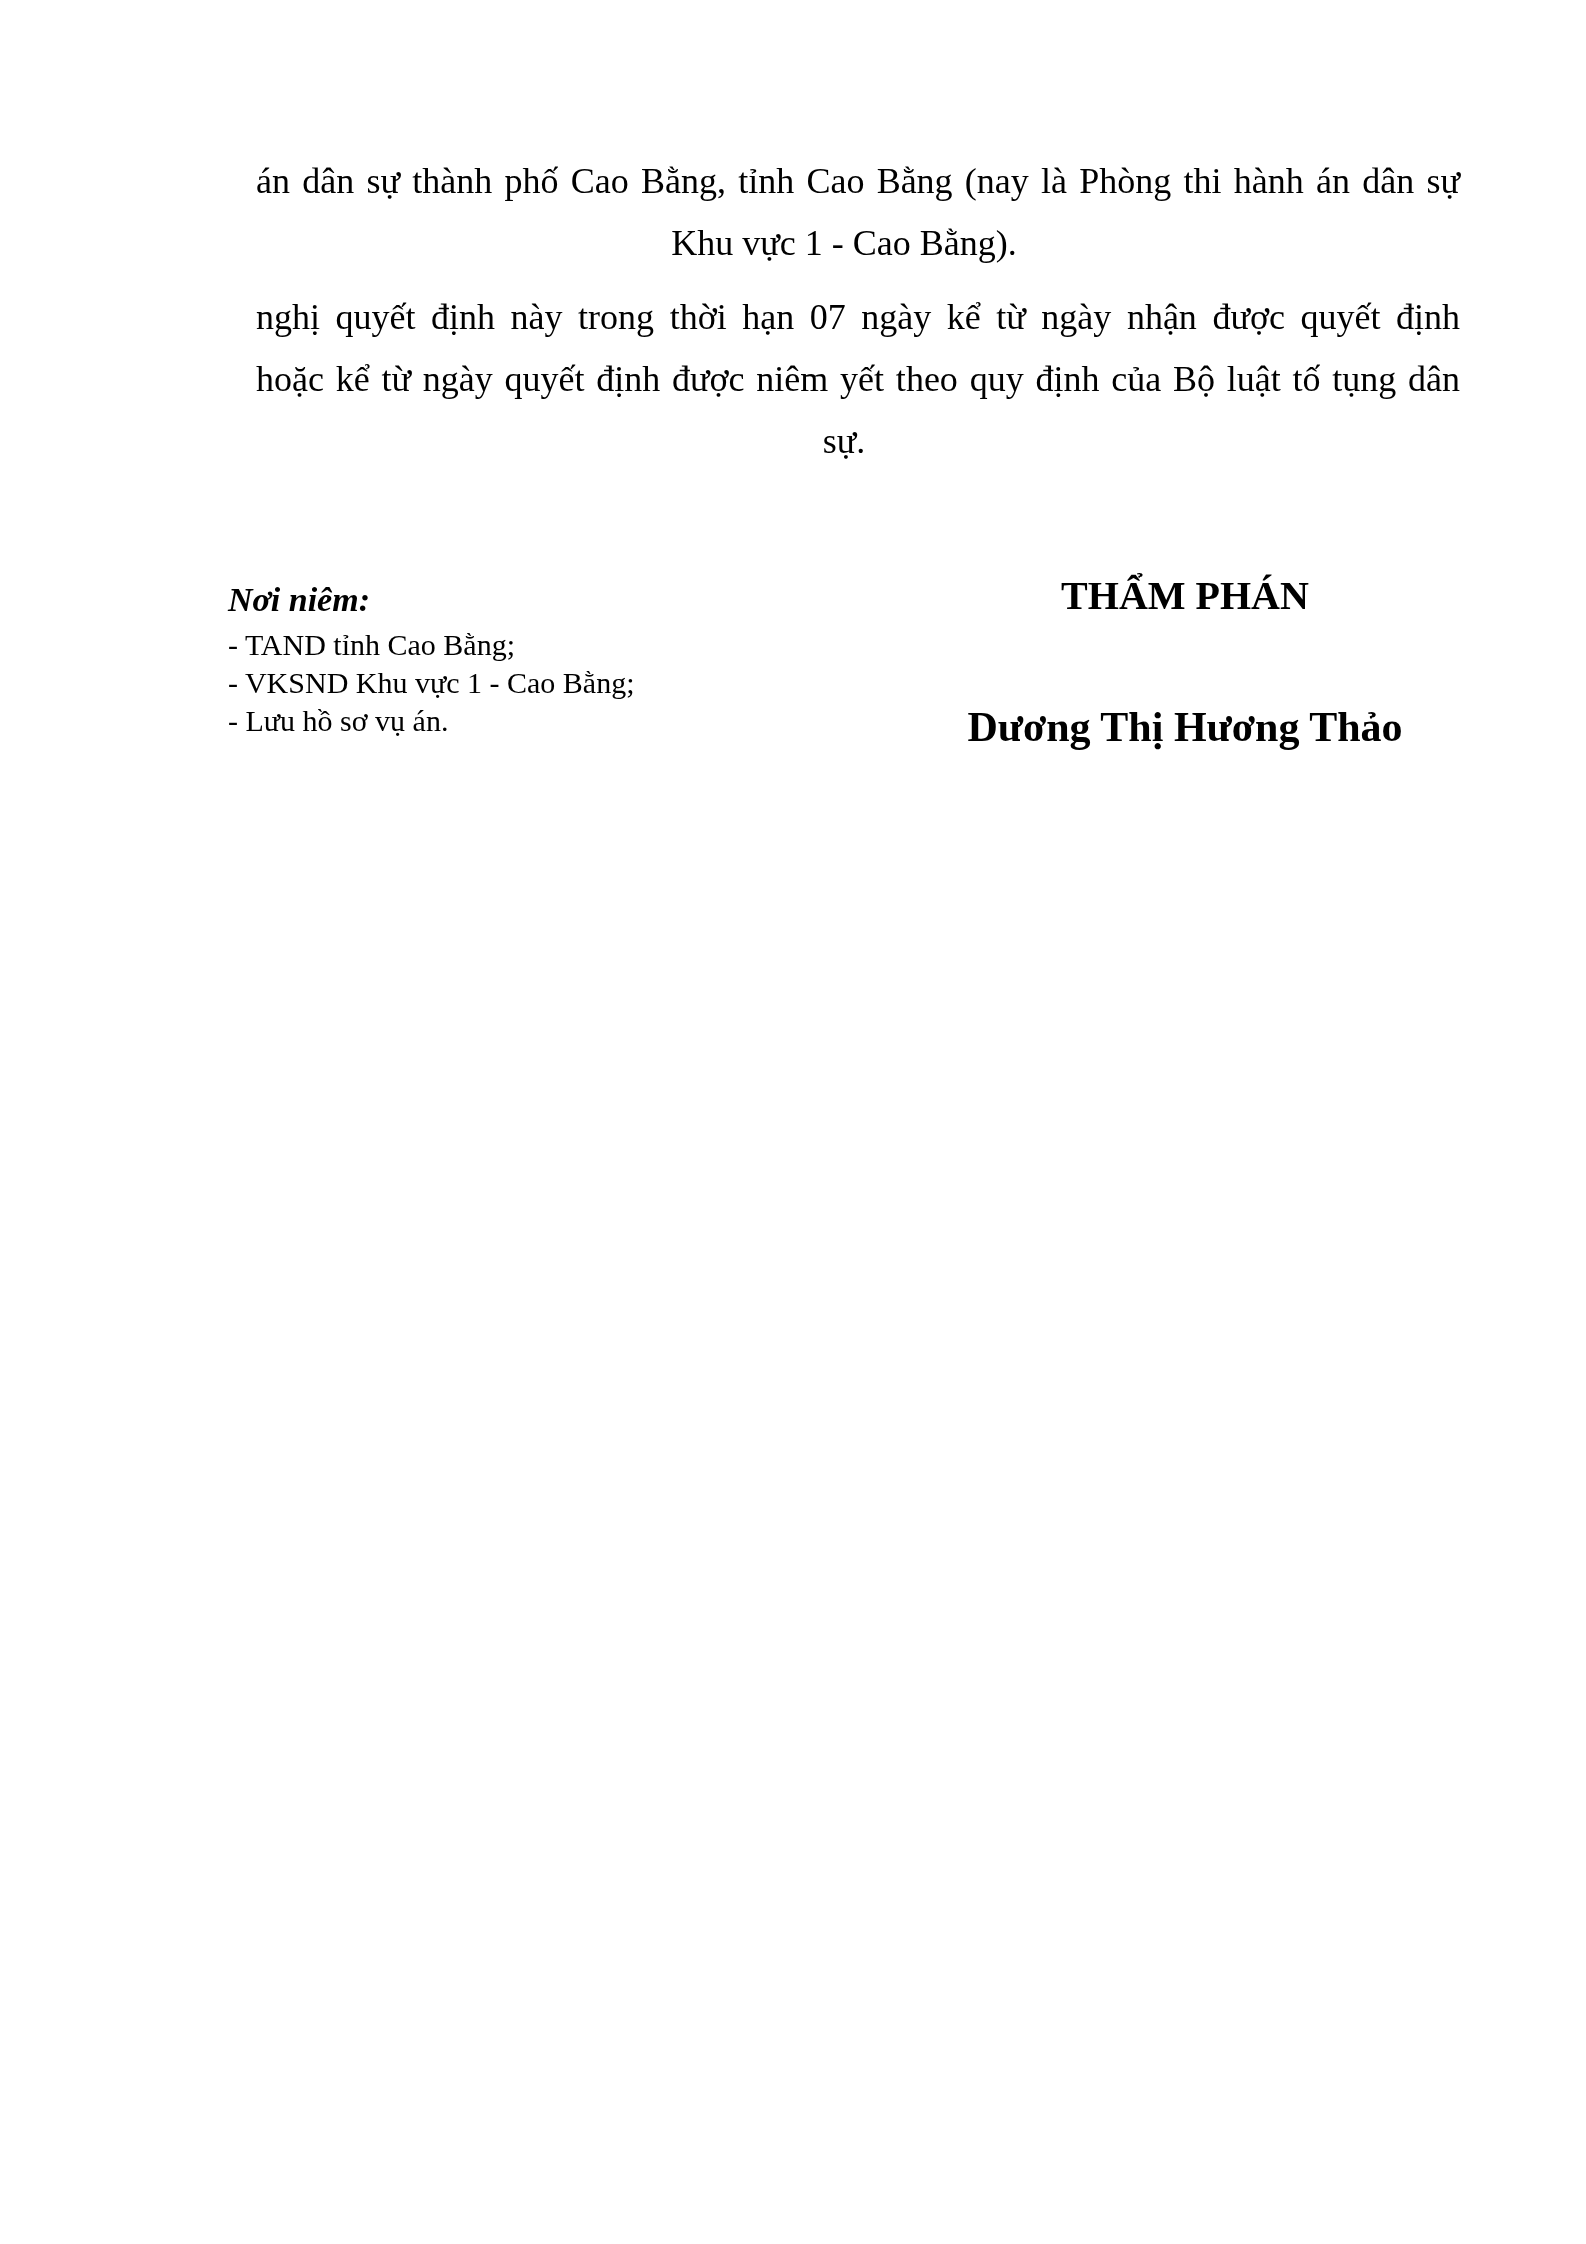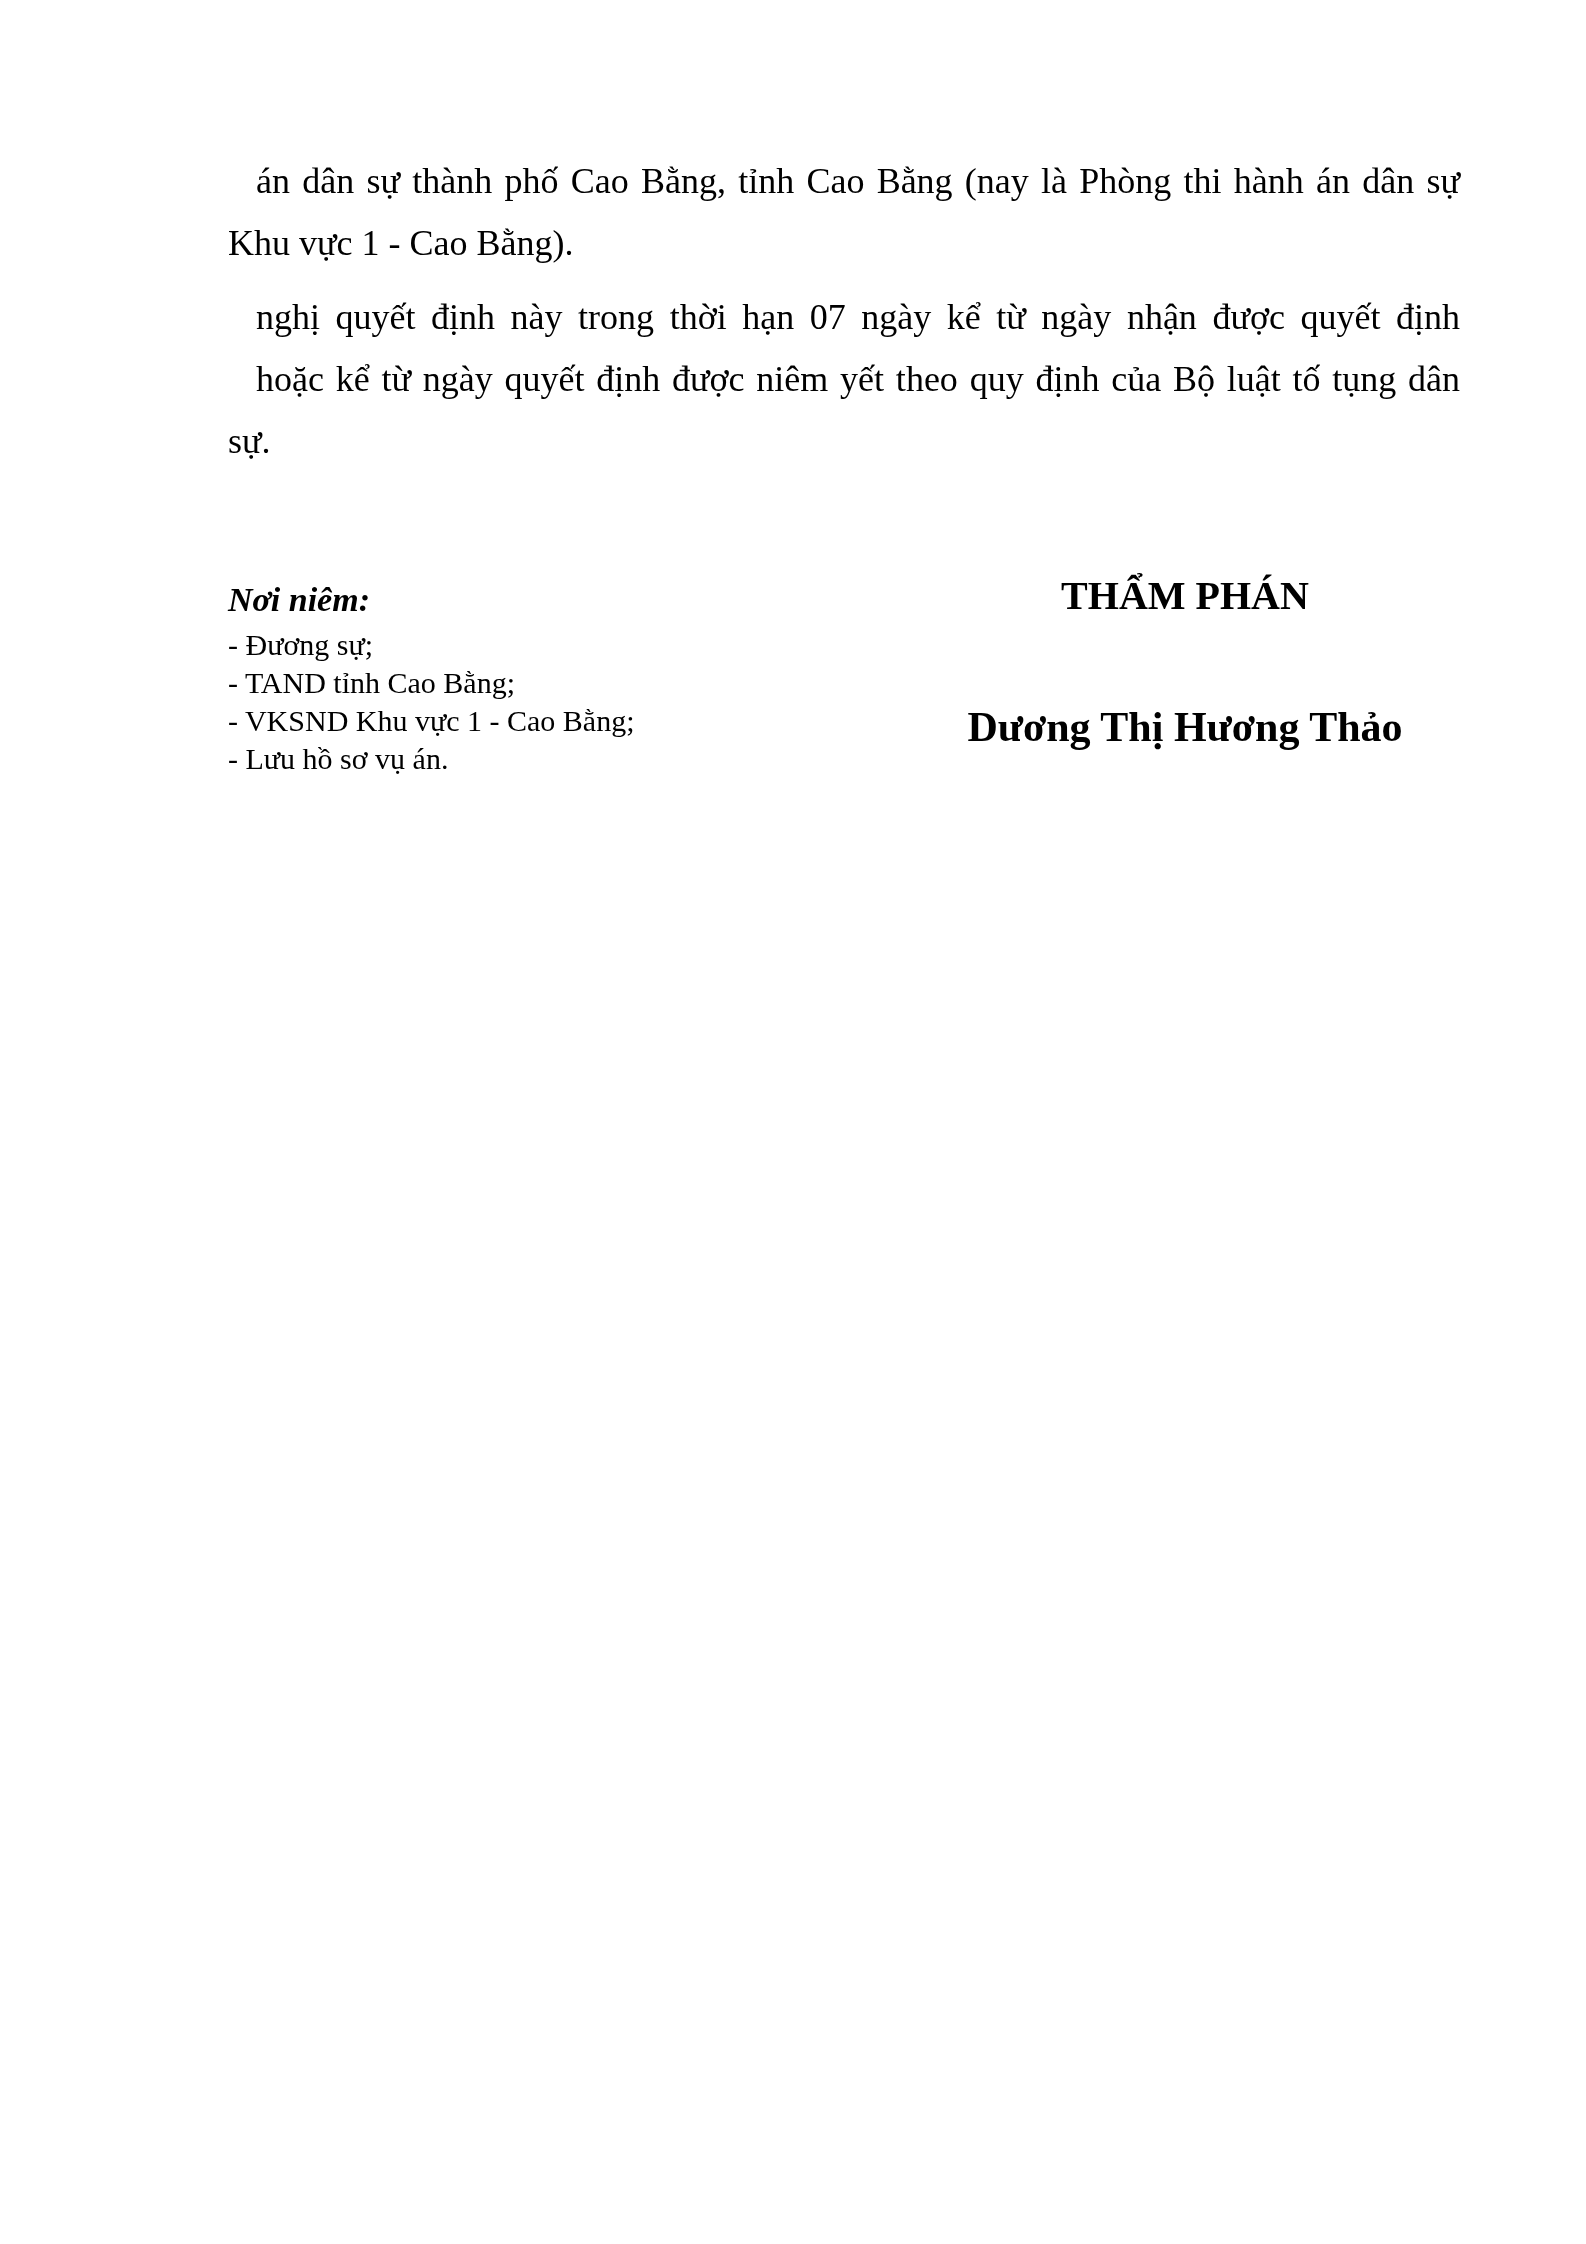--- a/index.html
+++ b/index.html
@@ -29,21 +29,21 @@
   }
   .para + .para {
     margin-top: 12px;
   }
   .jline {
     text-align: justify;
     text-align-last: justify;
     margin-left: 28px;
   }
   .lline {
-    text-align: left;
+    text-align: center;
   }
   .indent {
     text-indent: 74px;
   }
   .num-bold {
     font-weight: bold;
   }
   .footer-left {
     position: absolute;
     left: 228px;
@@ -98,21 +98,20 @@
       <div class="jline">nghị quyết định này trong thời hạn 07 ngày kể từ ngày nhận được quyết định</div>
       <div class="jline">hoặc kể từ ngày quyết định được niêm yết theo quy định của Bộ luật tố tụng dân</div>
       <div class="lline">sự.</div>
     </div>
 
   </div>
 
   <div class="footer-left">
     <div class="recipients-heading">Nơi niêm:</div>
     <div class="recipients-list">
-      <div class="recipient-item">- Đương sự;</div>
       <div class="recipient-item">- TAND tỉnh Cao Bằng;</div>
       <div class="recipient-item">- VKSND Khu vực 1 - Cao Bằng;</div>
       <div class="recipient-item">- Lưu hồ sơ vụ án.</div>
     </div>
   </div>
 
   <div class="footer-right">
     <div class="signer-title">THẨM PHÁN</div>
     <div class="signer-name">Dương Thị Hương Thảo</div>
   </div>

